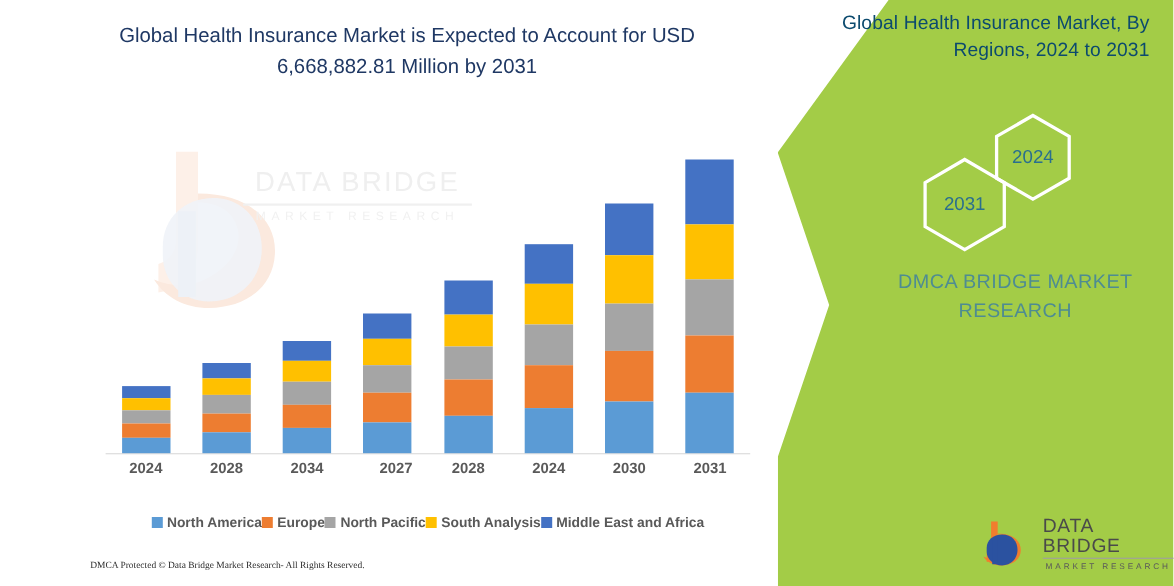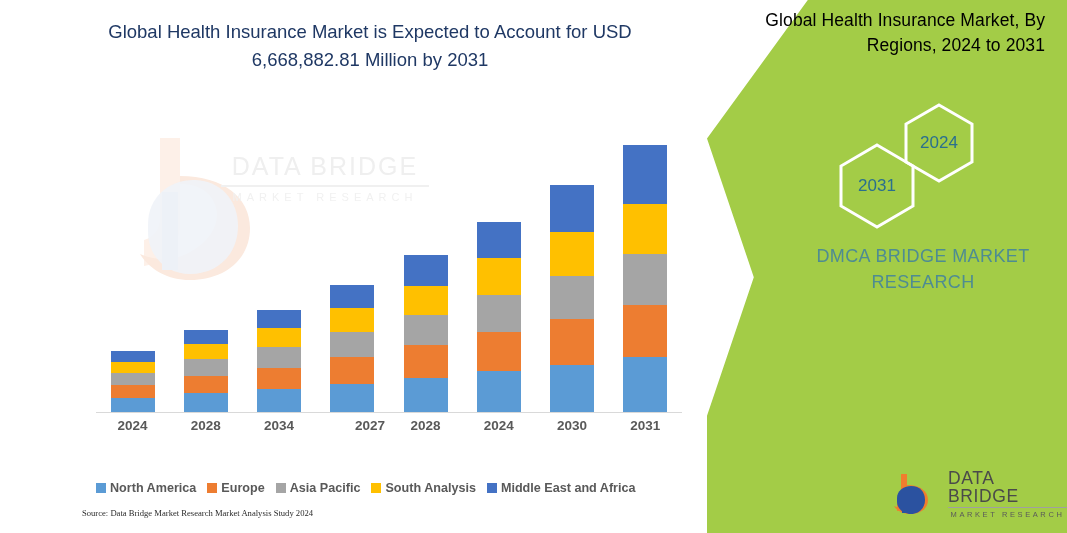--- a/index.html
+++ b/index.html
@@ -17,21 +17,21 @@
     top:0; right:0;
     width:360px; height:533px;
     background:#a3cc47;
     clip-path: polygon(28% 0, 100% 0, 100% 100%, 0 100%, 0 78%, 13% 52%, 0 26%);
     z-index:2;
   }
   #green-title{
     position:absolute; top:8px; right:22px;
     width:300px;
     text-align:right;
-    color:#000000;
+    color:#0c4a6e;
     font-size:17.5px;
     line-height:1.45;
     letter-spacing:.1px;
     z-index:4;
   }
 
   
   .hexwrap{ position:absolute; z-index:4; }
   .hex{
     position:relative;
@@ -116,24 +116,24 @@
     position:absolute; left:96px; top:418px;
     width:586px; height:22px; z-index:3;
   }
   #xaxis .xlab{
     position:absolute; top:0; width:60px; text-align:center;
     font-size:13.5px; font-weight:bold; color:#595959;
   }
 
   
   #legend{
-    position:absolute; top:477px; left:96px;
+    position:absolute; top:464px; left:96px;
     width:586px; height:22px;
-    display:flex; align-items:center; justify-content:flex-start;
-    gap:11px; z-index:3;
+    display:flex; align-items:center; justify-content:center;
+    z-index:3;
   }
   .leg-item{ display:flex; align-items:center; gap:4px; }
   .leg-sw{ width:10px; height:10px; flex:0 0 10px; }
   .leg-lb{ font-size:12.6px; font-weight:bold; color:#595959; white-space:nowrap; }
 
   
   #footer{
     position:absolute; top:508px; left:82px;
     width:600px; height:16px;
     display:flex; z-index:3;
@@ -221,52 +221,52 @@
       <div class="seg" style="height: 50.5172px; background: rgb(165, 165, 165);"></div>
       <div class="seg" style="height: 50.5172px; background: rgb(255, 192, 0);"></div>
       <div class="seg" style="height: 58.6px; background: rgb(68, 114, 196);"></div>
     </div>
   </div>
 
 <div id="xaxis">
     <div class="xlab" style="left: 6.625px;">2024</div>
     <div class="xlab" style="left: 79.875px;">2028</div>
     <div class="xlab" style="left: 153.125px;">2034</div>
-    <div class="xlab" style="left: 244px;">2027</div>
+    <div class="xlab" style="left: 234px;">2027</div>
     <div class="xlab" style="left: 299.625px;">2028</div>
     <div class="xlab" style="left: 372.875px;">2024</div>
     <div class="xlab" style="left: 446.125px;">2030</div>
     <div class="xlab" style="left: 519.375px;">2031</div>
   </div>
 
 <div id="legend">
     <div class="leg-item">
       <span class="leg-sw" style="background: rgb(91, 155, 213);"></span>
       <span class="leg-lb">North America</span>
     </div>
     <div class="leg-item">
       <span class="leg-sw" style="background: rgb(237, 125, 49);"></span>
       <span class="leg-lb">Europe</span>
     </div>
     <div class="leg-item">
       <span class="leg-sw" style="background: rgb(165, 165, 165);"></span>
-      <span class="leg-lb">Asia Pacific</span>
+      <span class="leg-lb">North Pacific</span>
     </div>
     <div class="leg-item">
       <span class="leg-sw" style="background: rgb(255, 192, 0);"></span>
       <span class="leg-lb">South Analysis</span>
     </div>
     <div class="leg-item">
       <span class="leg-sw" style="background: rgb(68, 114, 196);"></span>
       <span class="leg-lb">Middle East and Africa</span>
     </div>
   </div>
 
 <div id="footer">
-  <div class="f2">Source: Data Bridge Market Research  Market Analysis Study 2024</div>
+  <div class="f1">DMCA Protected © Data Bridge Market Research- All Rights Reserved.</div>
 </div>
 
 <div id="green-panel"></div>
 
 <div id="green-title">Global Health Insurance Market, By Regions, 2024 to 2031</div>
 
 <div class="hexwrap" id="hex-2024">
   <div class="hex" style="width:72px;height:82px;">
     <svg viewBox="0 0 72 82" width="72" height="82">
       <polygon points="36,3 69,22 69,60 36,79 3,60 3,22" fill="none" stroke="#ffffff" stroke-width="3"></polygon>

